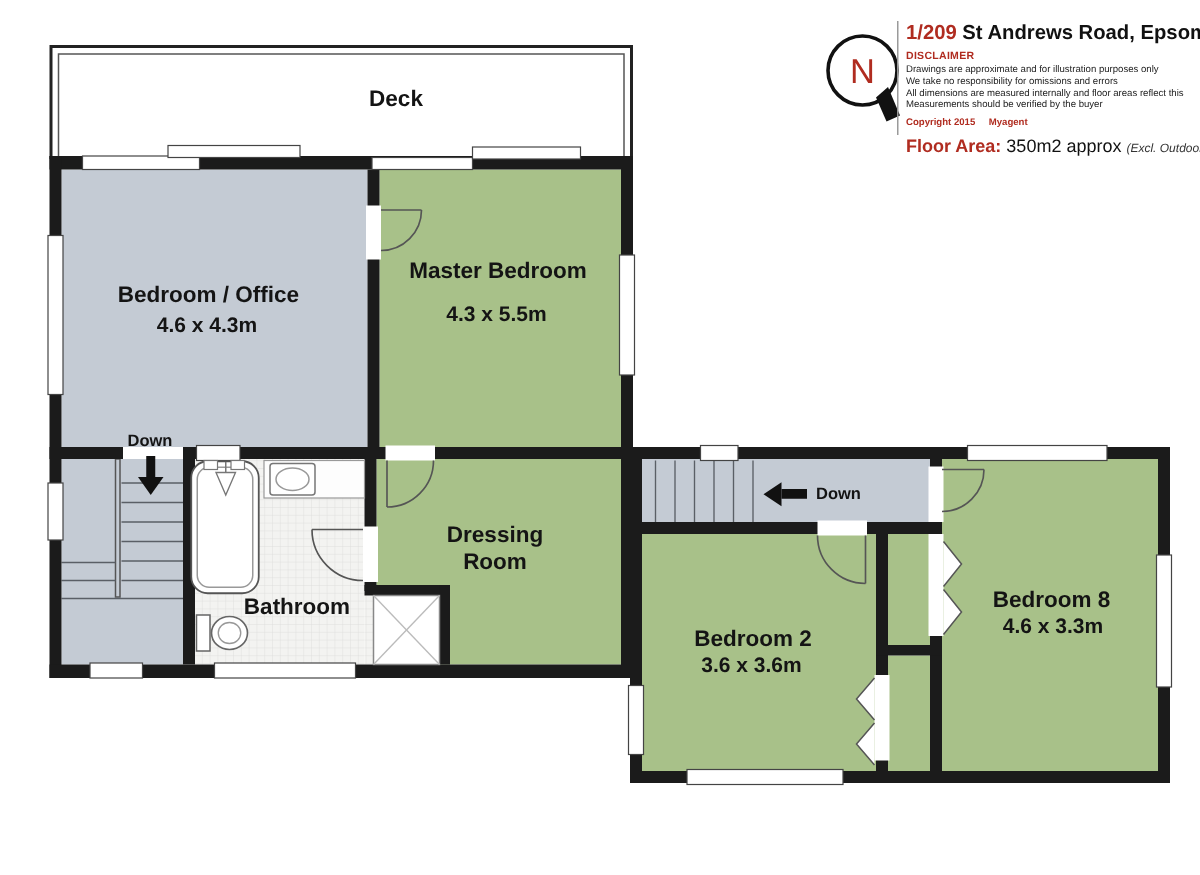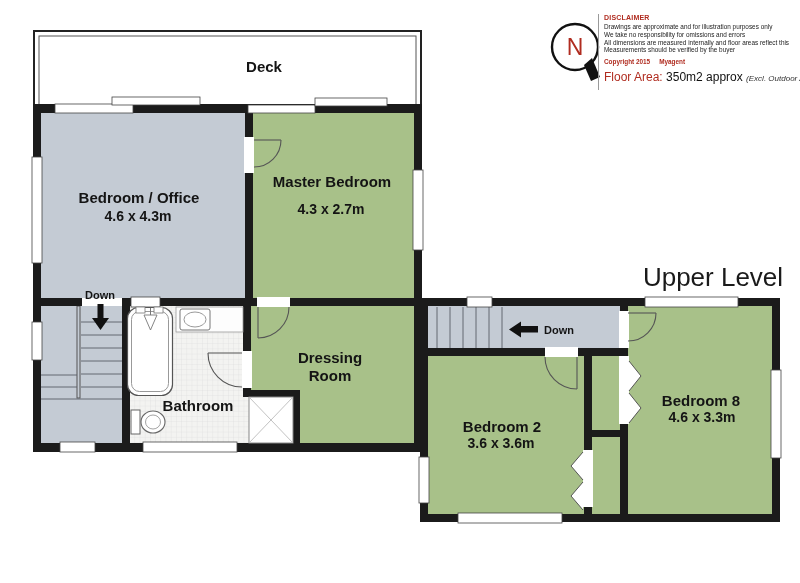--- a/index.html
+++ b/index.html
@@ -26,21 +26,21 @@
   .level{font-size:26px;font-weight:400;color:#1a1a1a;}
   
   .header{position:absolute;left:604px;top:14px;width:195px;color:#111;}
   .red{color:var(--accent-red,#b02c20);}
   .addr{font-size:13.5px;font-weight:600;margin-bottom:5px;white-space:nowrap;}
   .disc-title{font-size:7px;font-weight:bold;margin-bottom:2px;letter-spacing:.2px;}
   .disc-line{font-size:6.4px;line-height:7.8px;color:#222;white-space:nowrap;}
   .copyright{font-size:6.4px;font-weight:bold;margin-top:4px;}
   .copyright .copy2{margin-left:9px;}
   .floor-area{margin-top:5px;font-size:12px;white-space:nowrap;}
-  .fa-label{font-weight:400;}
+  .fa-label{font-weight:700;}
   .fa-note{font-style:italic;font-size:8px;color:#333;}
   .divider{position:absolute;left:598px;top:14px;width:1px;height:76px;background:#9a9a9a;}
 </style>
 </head>
 <body>
 
 <div class="stage">
 
   <svg class="plan-svg" width="800" height="583" viewBox="0 0 800 583">
     <defs>
@@ -194,44 +194,47 @@
 
     <g>
       <circle cx="575" cy="47" r="23" fill="#fff" stroke="#111" stroke-width="2.4"></circle>
       <polygon points="584,65 592,58 600,77 591,81" fill="#111"></polygon>
       <text class="compass-n" x="575" y="55" text-anchor="middle">N</text>
     </g>
   </svg>
 
   <div class="divider"></div>
   <div class="header">
+    <div class="addr">
+      <span class="red">1/209</span>
+      <span>St Andrews Road, Epsom</span>
+    </div>
     <div class="disc-title red">DISCLAIMER</div>
     <div class="disc-line">Drawings are approximate and for illustration purposes only</div>
     <div class="disc-line">We take no responsibility for omissions and errors</div>
     <div class="disc-line">All dimensions are measured internally and floor areas reflect this</div>
     <div class="disc-line">Measurements should be verified by the buyer</div>
     <div class="copyright red">
       <span>Copyright 2015</span><span class="copy2">Myagent</span>
     </div>
     <div class="floor-area">
       <span class="red fa-label">Floor Area:</span>
       <span class="fa-value">350m2 approx</span>
       <span class="fa-note">(Excl. Outdoor Areas)</span>
     </div>
   </div>
 
   <div class="label sz15" style="left:231px;top:66px;margin-left:33px;">Deck</div>
   <div class="label sz15" style="left:139px;top:197px;">Bedroom / Office</div>
   <div class="label sz14" style="left:138px;top:216px;">4.6 x 4.3m</div>
   <div class="label sz15" style="left:332px;top:181px;">Master Bedroom</div>
-  <div class="label sz14" style="left:331px;top:209px;">4.3 x 2.7m</div>
+  <div class="label sz14" style="left:331px;top:209px;">4.3 x 5.5m</div>
   <div class="label sz15" style="left:330px;top:357px;">Dressing</div>
   <div class="label sz15" style="left:330px;top:375px;">Room</div>
   <div class="label sz15" style="left:198px;top:405px;">Bathroom</div>
   <div class="label sz15" style="left:502px;top:426px;">Bedroom 2</div>
   <div class="label sz14" style="left:501px;top:443px;">3.6 x 3.6m</div>
   <div class="label sz15" style="left:701px;top:400px;">Bedroom 8</div>
   <div class="label sz14" style="left:702px;top:417px;">4.6 x 3.3m</div>
   <div class="label sz11" style="left:100px;top:295px;">Down</div>
   <div class="label sz11" style="left:559px;top:330px;">Down</div>
-  <div class="label level" style="left:713px;top:277px;">Upper Level</div>
 
 </div>
 
 </body></html>

